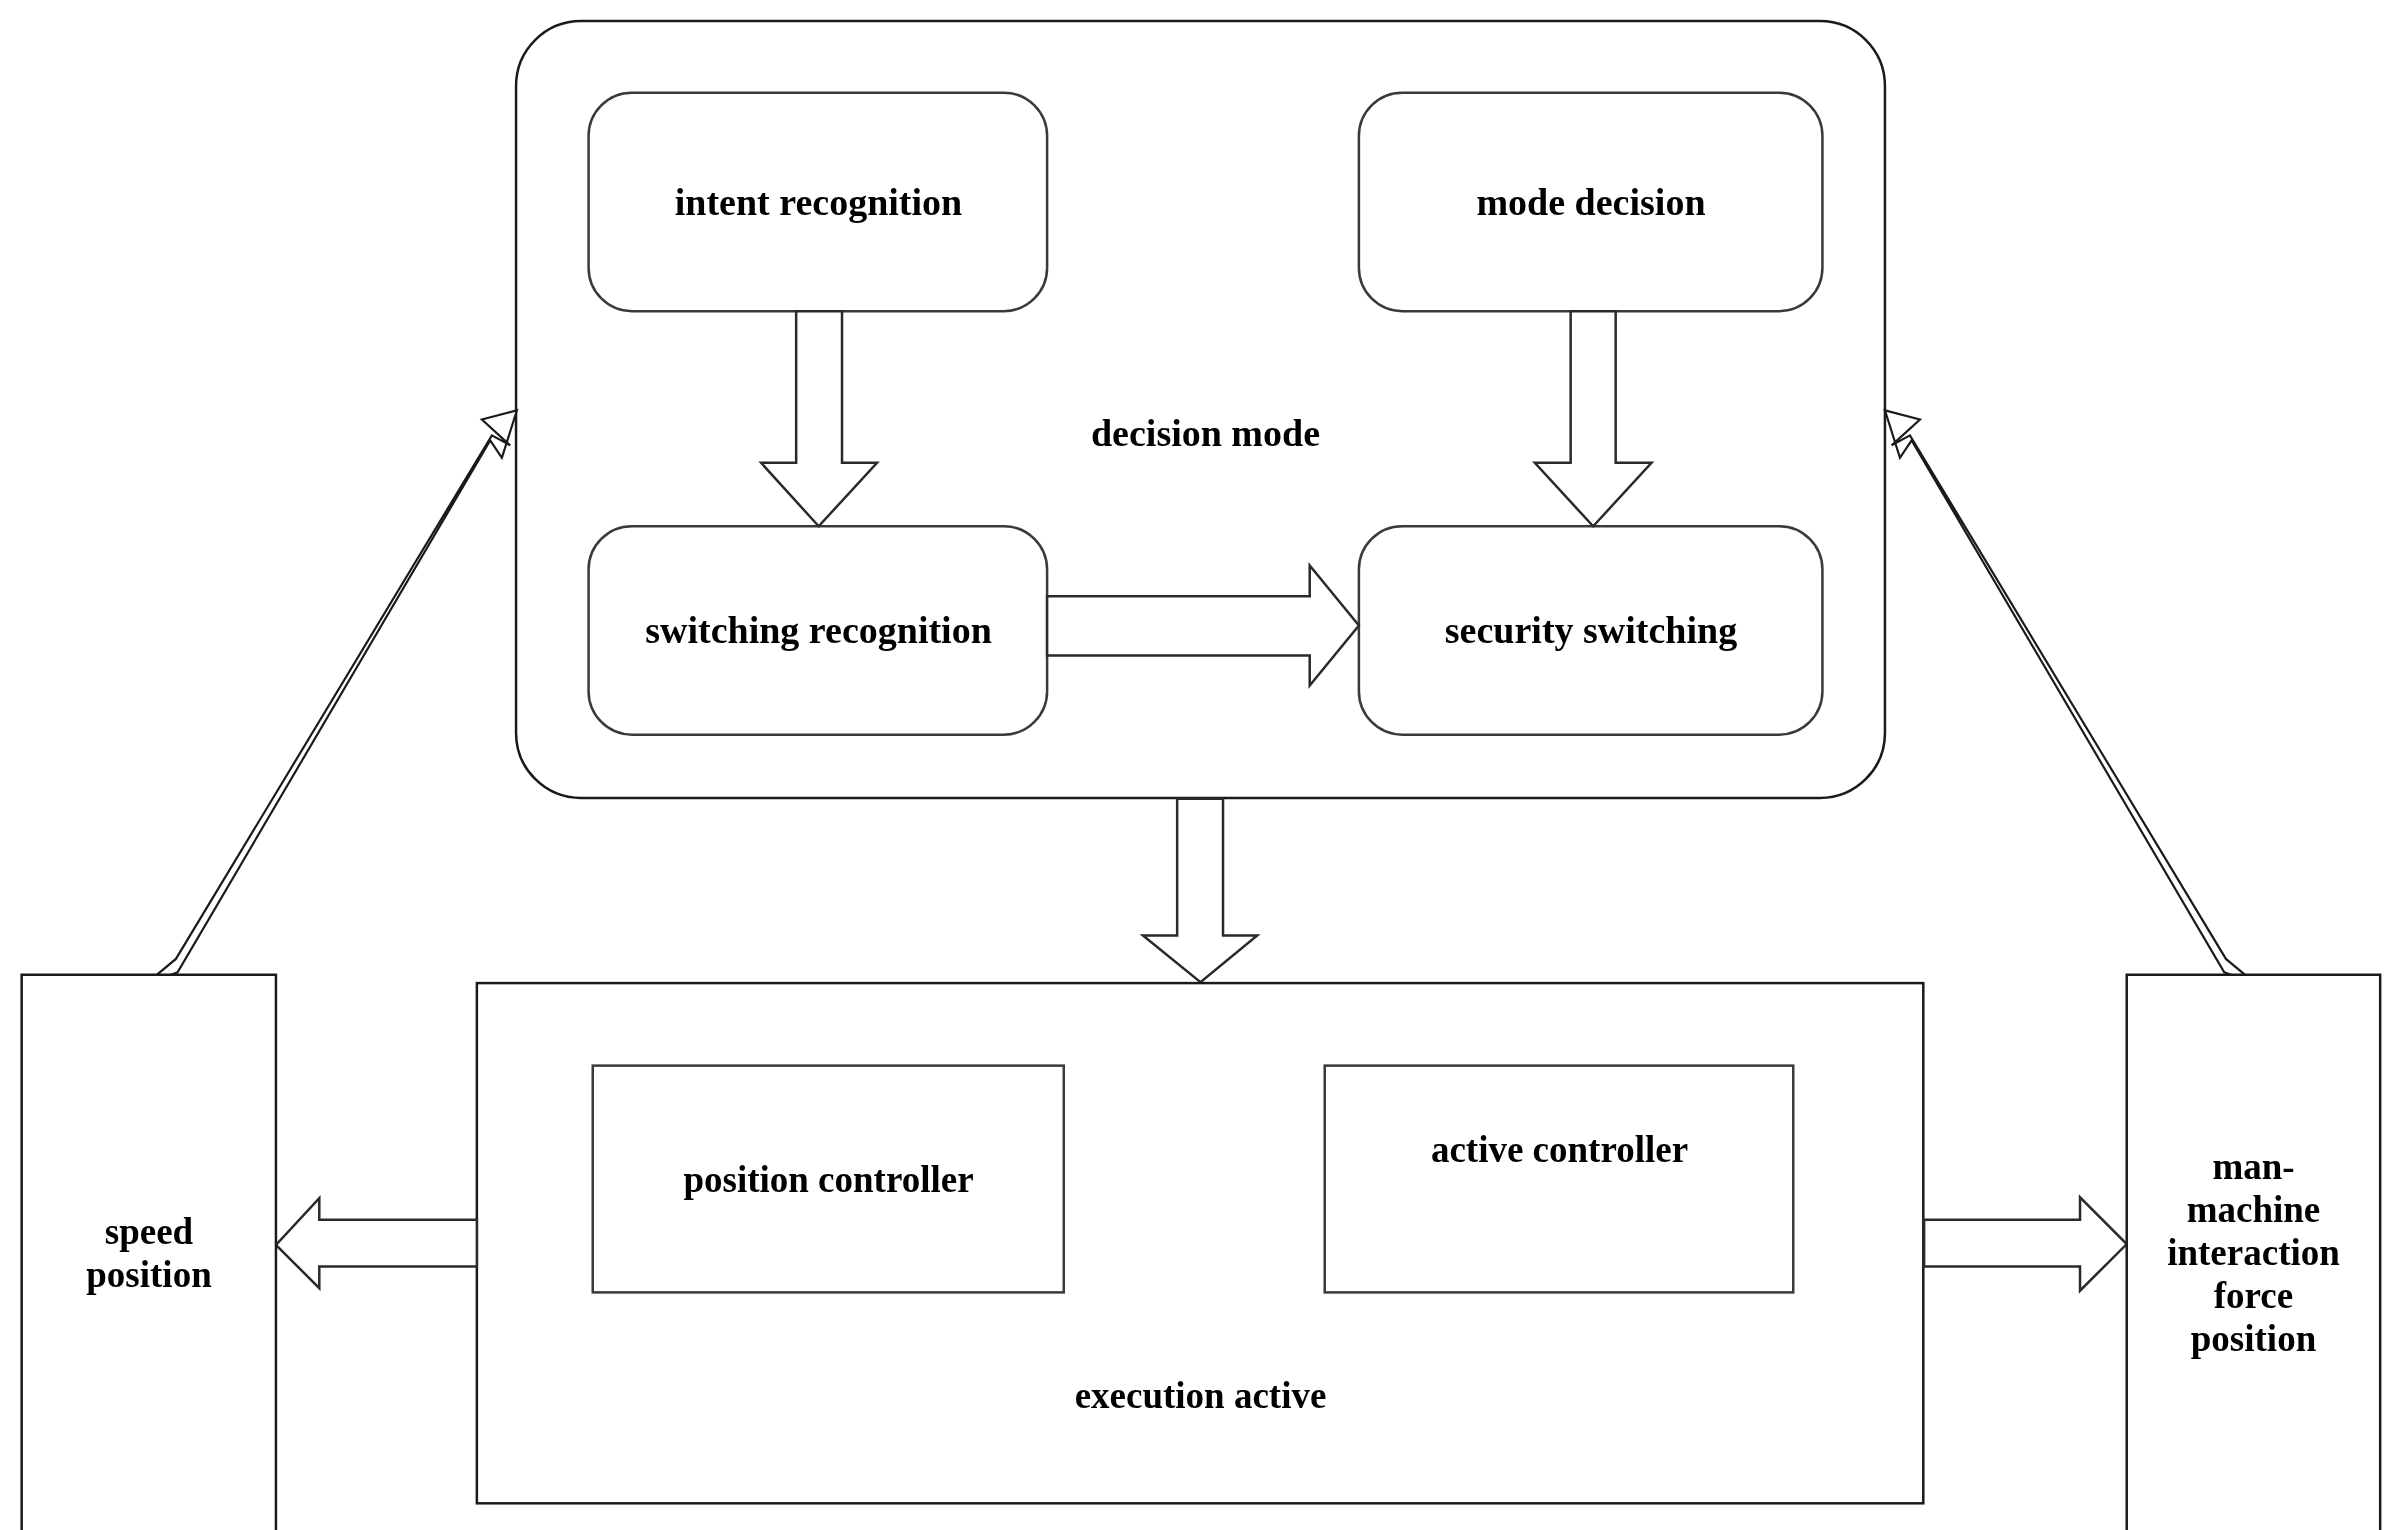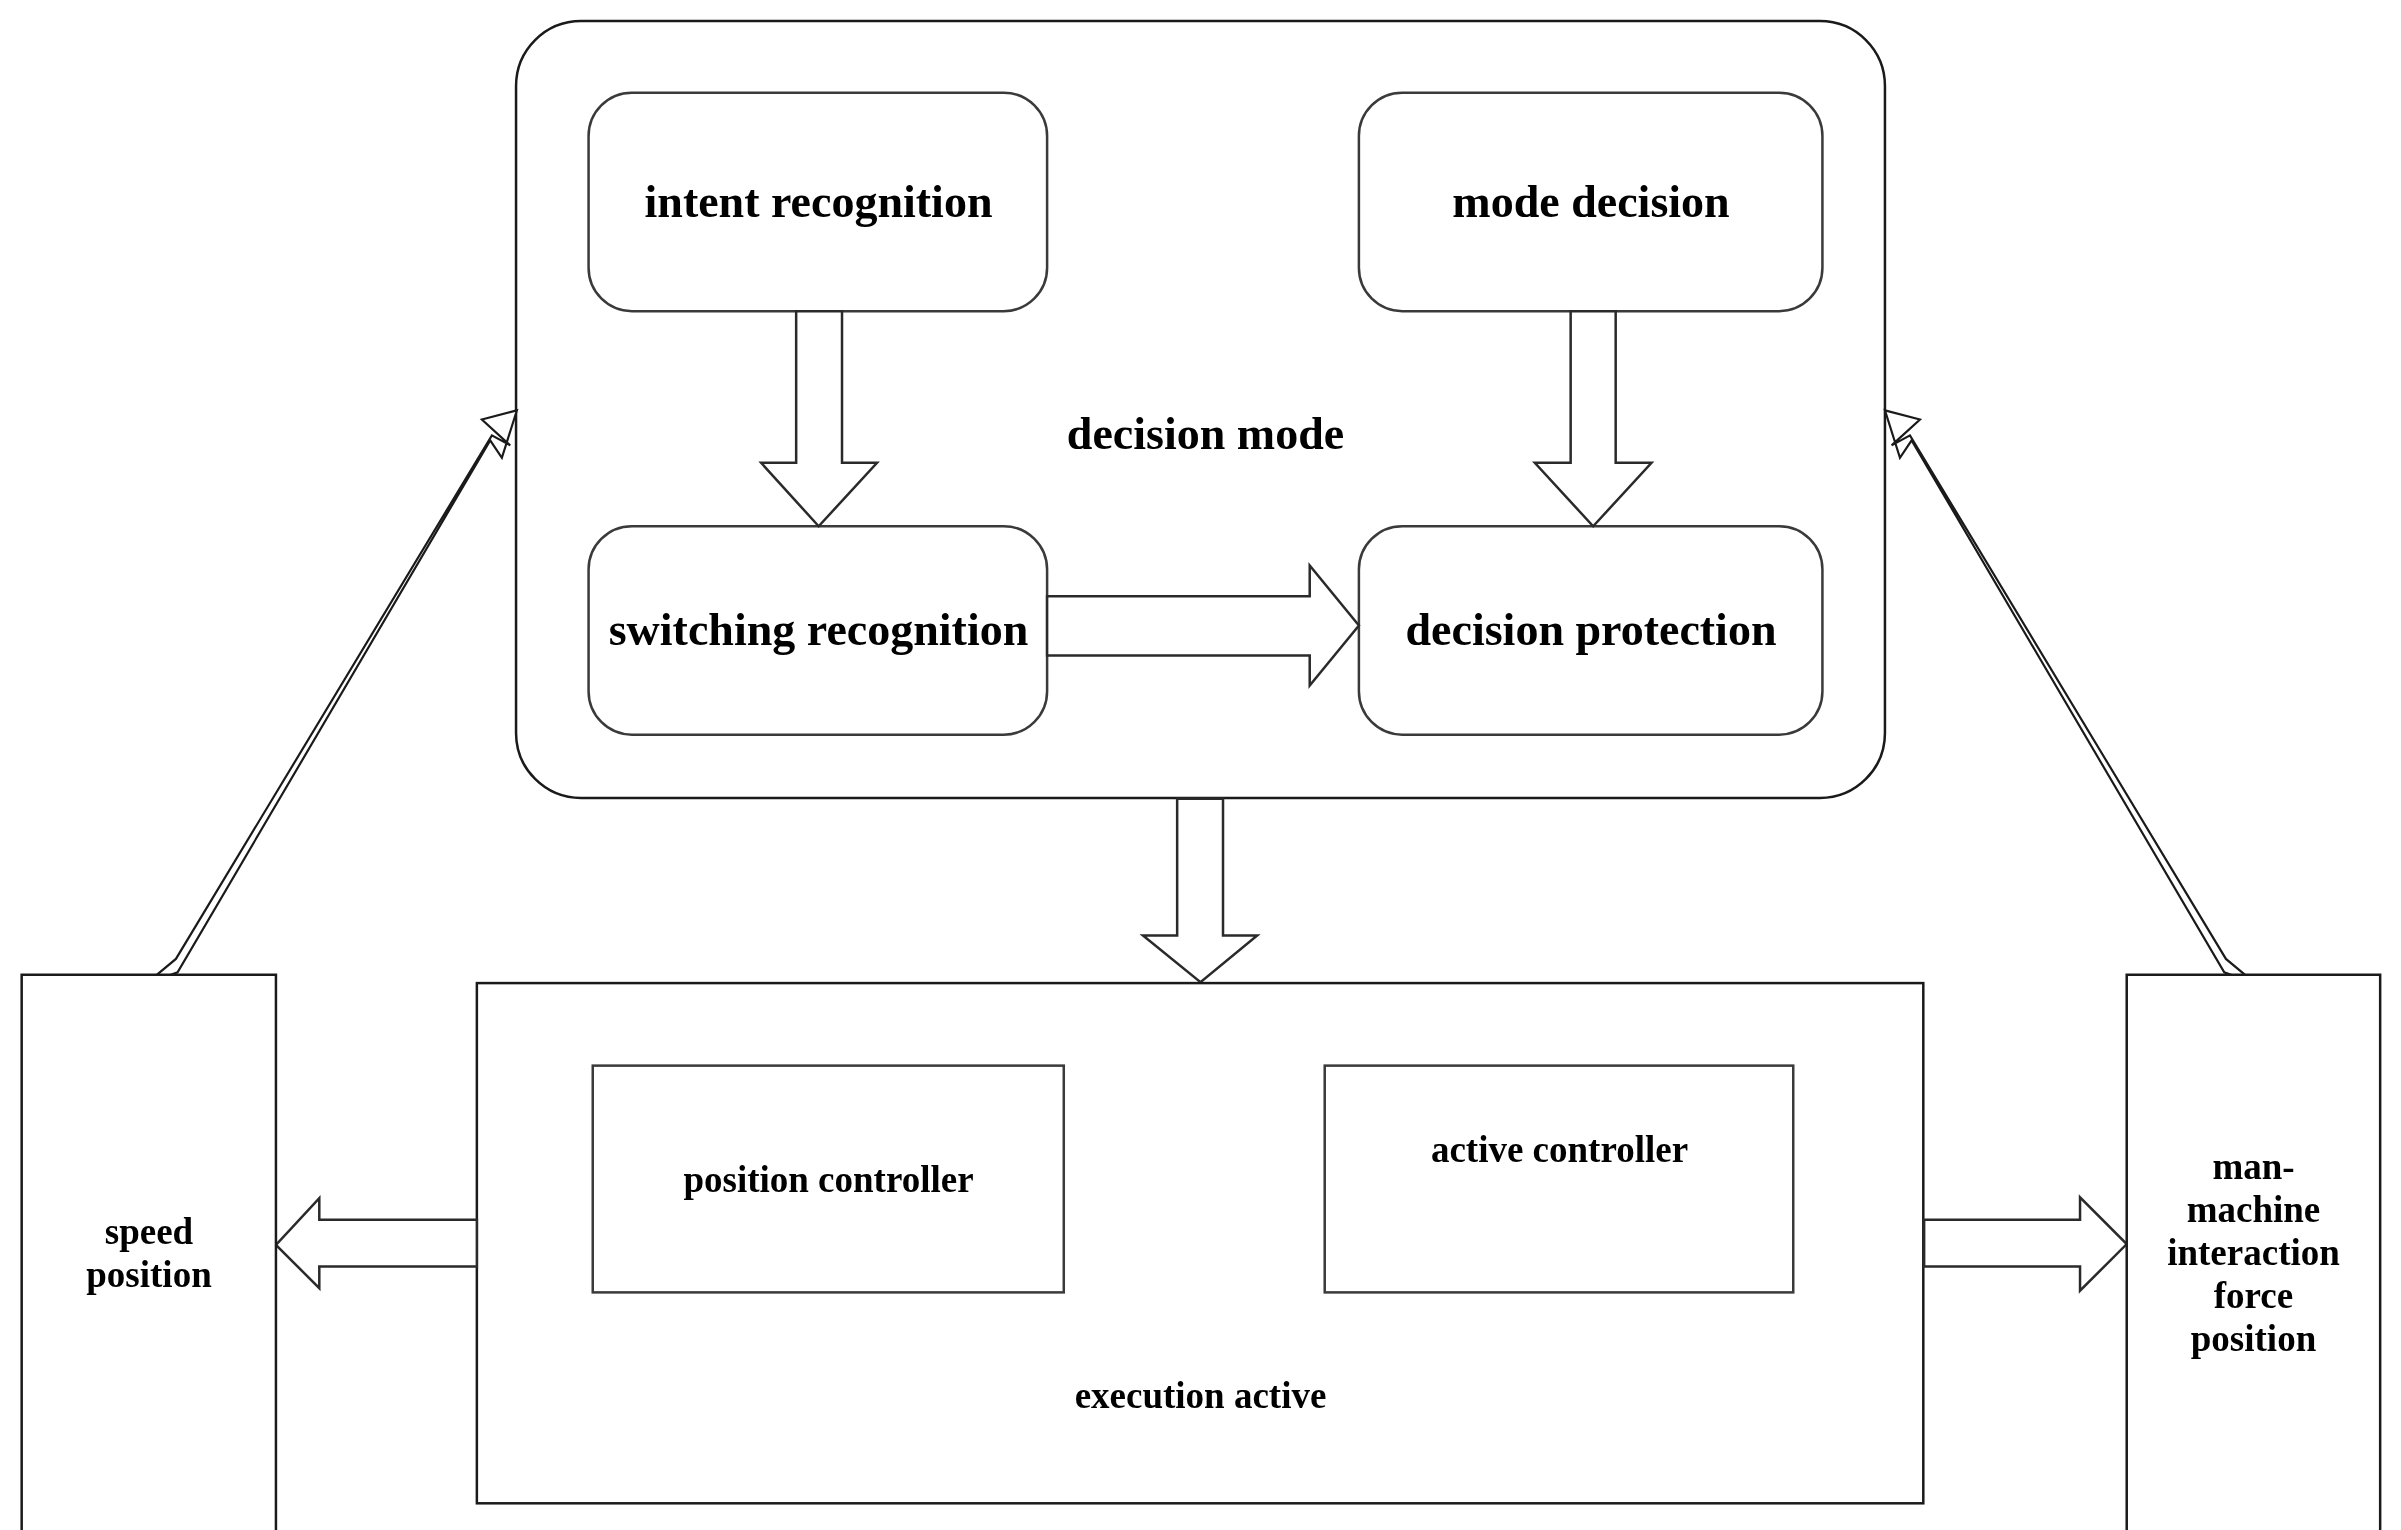--- a/index.html
+++ b/index.html
@@ -55,21 +55,21 @@
     position: absolute;
     font-family: "Liberation Serif", "DejaVu Serif", serif;
     font-weight: bold;
     color: #000000;
     text-align: center;
     line-height: 1.12;
     white-space: pre-line;
     letter-spacing: 0px;
     pointer-events: none;
   }
-  .label-lg { font-size: 46px; text-align: right; }
+  .label-lg { font-size: 38px; text-align: right; }
   .label-md { font-size: 37px; }
   .label-stack { font-size: 37px; line-height: 1.16; }
   .ctr {
     display: flex;
     align-items: center;
     justify-content: center;
   }
 </style>
 </head>
 <body>
@@ -112,21 +112,21 @@
     <rect class="shape-outline" x="2551" y="1169" width="304" height="668"></rect>
 
   </svg>
 
   <div class="label label-lg ctr" style="left:589px; top:93px; width:459px; height:218px;">intent recognition</div>
 
   <div class="label label-lg ctr" style="left:1359px; top:93px; width:464px; height:218px;">mode decision</div>
 
   <div class="label label-lg ctr" style="left:589px; top:526px; width:459px; height:208px;">switching recognition</div>
 
-  <div class="label label-lg ctr" style="left:1359px; top:526px; width:464px; height:208px;">decision protection</div>
+  <div class="label label-lg ctr" style="left:1359px; top:526px; width:464px; height:208px;">security switching</div>
 
   <div class="label label-lg ctr" style="left:1001px; top:400px; width:409px; height:67px;">decision mode</div>
 
   <div class="label label-md ctr" style="left:593px; top:1066px; width:471px; height:227px;">position controller</div>
 
   <div class="label label-md ctr" style="left:1325px; top:1066px; width:469px; height:167px;text-align:right;">active controller</div>
 
   <div class="label label-md ctr" style="left:996px; top:1366px; width:409px; height:60px;">execution active</div>
 
   <div class="label label-stack ctr" style="left:22px; top:975px; width:254px; height:557px;">speed

